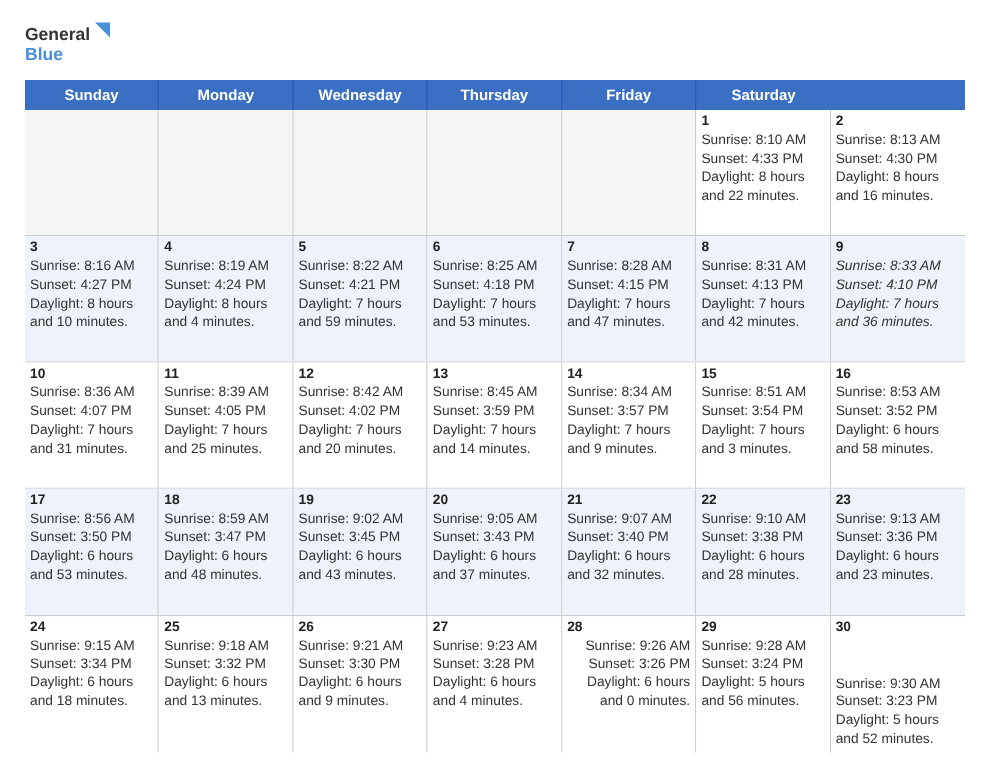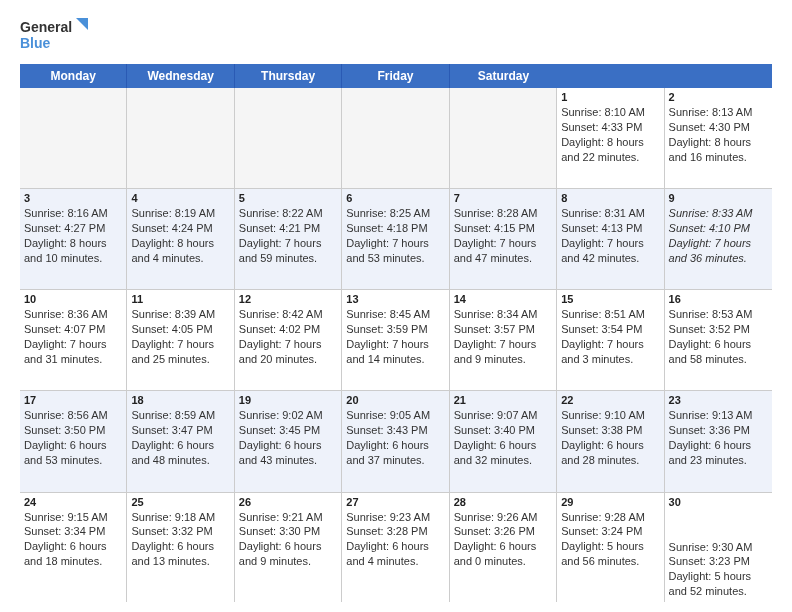--- a/index.html
+++ b/index.html
@@ -124,20 +124,21 @@
     </svg>
   </div>
     <div class="title-block">
       <div class="month-title"></div>
       <div class="location"></div>
     </div>
   </div>
 
   <div class="calendar">
     <div class="cal-header">
+    <div class="cal-header-cell">Sunday</div>
         <div class="cal-header-cell">Monday</div>
         <div class="cal-header-cell">Wednesday</div>
         <div class="cal-header-cell">Thursday</div>
         <div class="cal-header-cell">Friday</div>
         <div class="cal-header-cell">Saturday</div>
       </div>
     <div class="cal-body">
     <div class="cal-row">
           <div class="cal-cell empty"></div>
           <div class="cal-cell empty"></div>
@@ -336,21 +337,21 @@
           </div>
           <div class="cal-cell">
             <span class="day-num">27</span>
             <div class="day-info" style="white-space: pre-line;">Sunrise: 9:23 AM
 Sunset: 3:28 PM
 Daylight: 6 hours
 and 4 minutes.</div>
           </div>
           <div class="cal-cell">
             <span class="day-num">28</span>
-            <div class="day-info" style="white-space: pre-line;">Sunrise: 9:26 AM
+            <div class="day-info" style="white-space: pre-line; text-align: right;">Sunrise: 9:26 AM
 Sunset: 3:26 PM
 Daylight: 6 hours
 and 0 minutes.</div>
           </div>
           <div class="cal-cell">
             <span class="day-num">29</span>
             <div class="day-info" style="white-space: pre-line;">Sunrise: 9:28 AM
 Sunset: 3:24 PM
 Daylight: 5 hours
 and 56 minutes.</div>

